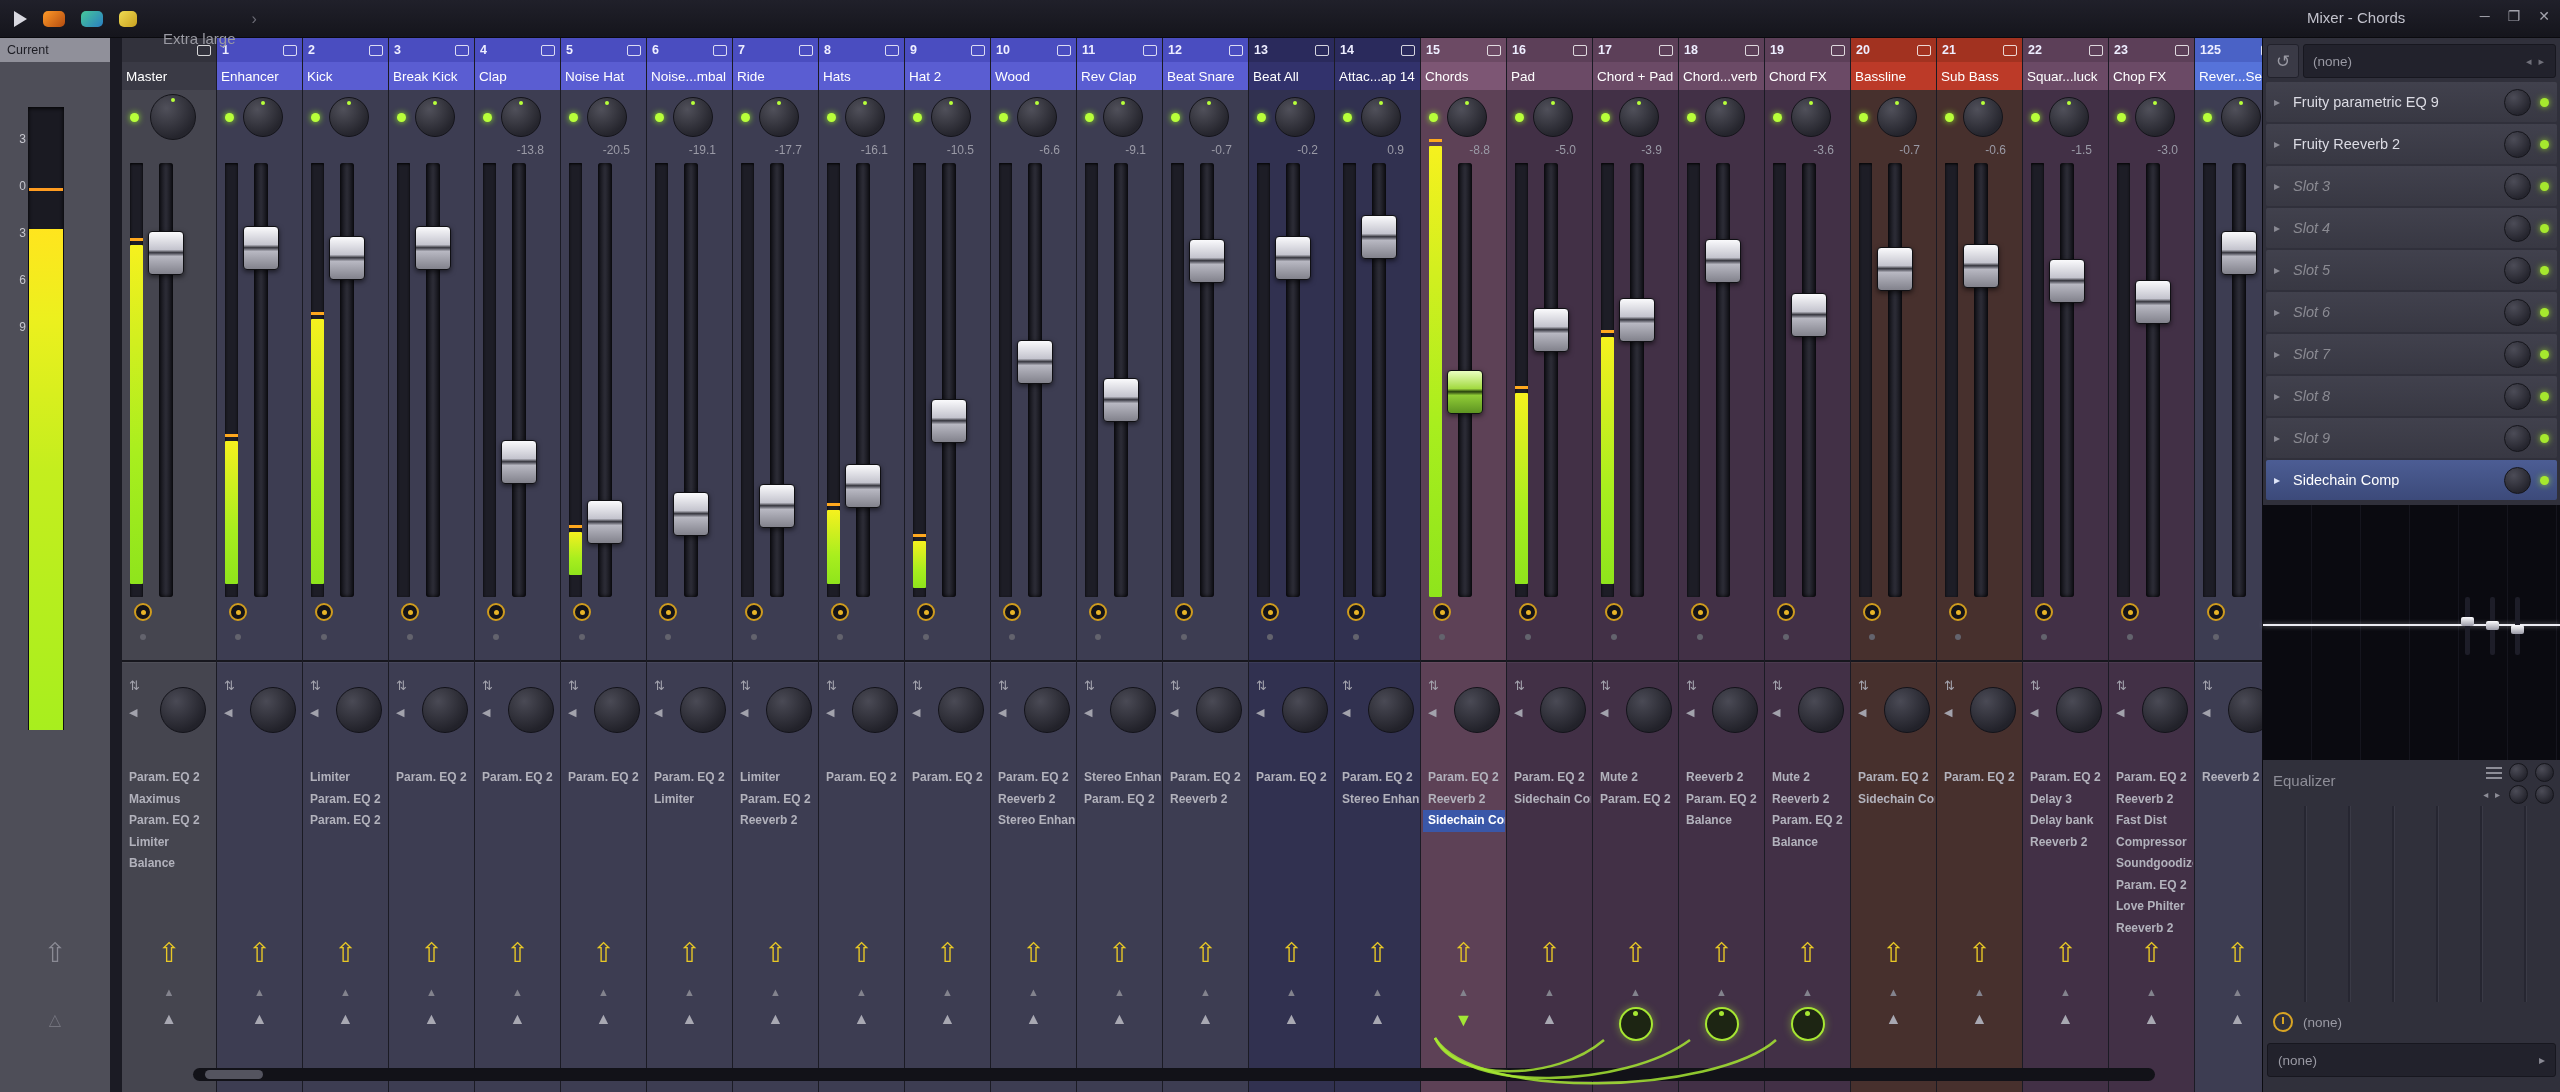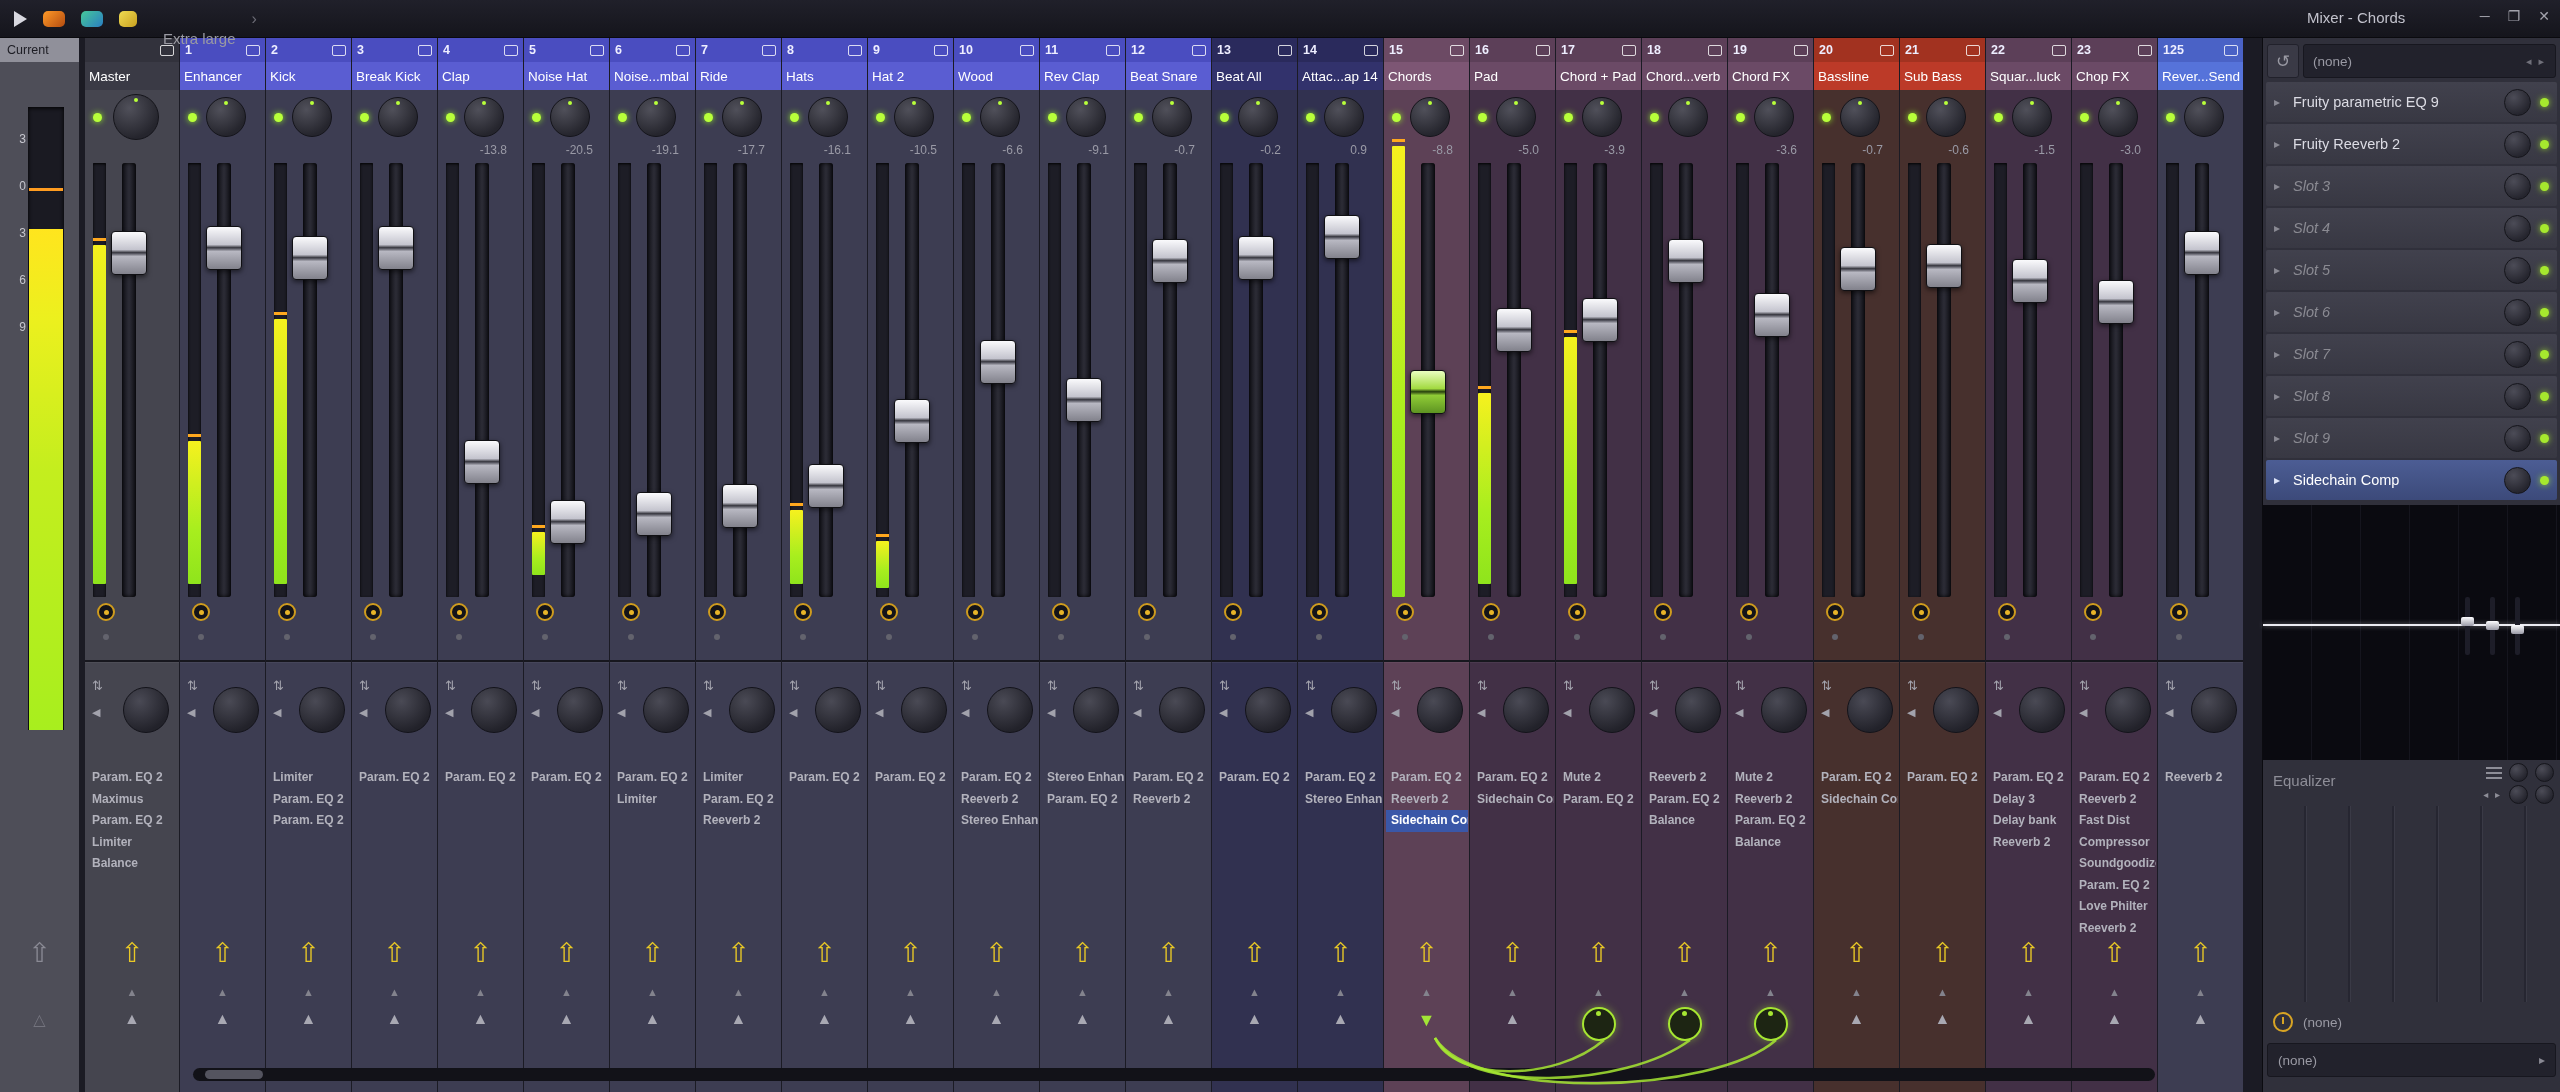--- a/index.html
+++ b/index.html
@@ -19,21 +19,21 @@
   .layoutlabel { color:#9a9aa2; font-size:15px; margin-left:10px;margin-top:40px; }
   .chev { color:#6a6a74; font-size:16px; }
   .wtitle { position:absolute; left:2307px; top:9px; color:#c2c2cc; font-size:15px; }
   .wctl { position:absolute; right:10px; top:8px; display:flex; gap:18px; color:#a2a2ac; font-size:14px; }
   .wctl span { cursor:default; }
 
   
   .mixer { position:absolute; left:0; top:38px; width:2262px; height:1054px; background:#1b1b24; }
   #strips-host { display:flex; height:100%; }
   .strip { position:relative; flex:none; width:85px; margin-right:1px; background:var(--body,#3d3d52); overflow:visible; }
-  .strip.current { width:79px; margin-right:6px; background:#4e4e58; }
+  .strip.current { width:110px; margin-right:12px; background:#4e4e58; }
   .strip.master  { width:94px; }
 
   .g-master    { --hdr:#3a3a45; --hdr2:#32323c; --body:#45454f; }
   .g-blue      { --hdr:#5a5dd2; --hdr2:#4a4dc0; --body:#3d3d52; }
   .g-navy      { --hdr:#32326c; --hdr2:#2a2a5c; --body:#313150; }
   .g-purple    { --hdr:#6b4a66; --hdr2:#5c3f58; --body:#423046; }
   .g-purpleSel { --hdr:#7d5674; --hdr2:#6c4a64; --body:#5d4156; }
   .g-red       { --hdr:#bc3a28; --hdr2:#a23220; --body:#47302d; }
   .g-send      { --hdr:#5673da; --hdr2:#4a62c6; --body:#3d3d52; }
 

